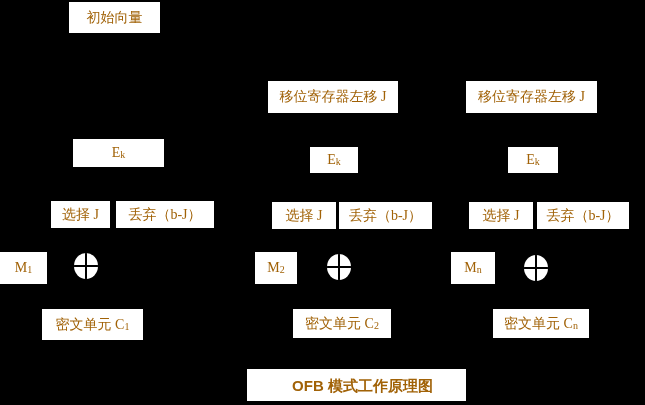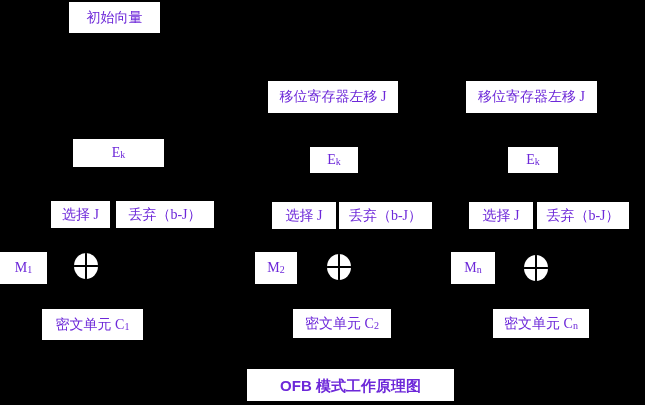--- a/index.html
+++ b/index.html
@@ -8,21 +8,21 @@
     position: relative;
     width: 645px;
     height: 405px;
     background: #000000;
     overflow: hidden;
     font-family: "Liberation Serif", serif;
   }
   .box {
     position: absolute;
     background: #ffffff;
-    color: #6d28d9;
+    color: #a16207;
     display: flex;
     align-items: center;
     justify-content: center;
     font-size: 14px;
     line-height: 1;
     white-space: nowrap;
   }
   .box sub {
     font-size: 10px;
     line-height: 1;
@@ -49,20 +49,21 @@
   .b-sel3   { left: 469px; top: 202px; width: 64px;  height: 27px; }
   .b-dis3   { left: 537px; top: 202px; width: 92px;  height: 27px; }
   .b-mn     { left: 451px; top: 252px; width: 44px;  height: 32px; }
   .b-cn     { left: 493px; top: 309px; width: 96px;  height: 29px; }
   
   .b-title  {
     left: 247px; top: 369px; width: 207px; height: 32px;
     font-weight: bold;
     font-family: "Liberation Sans", sans-serif;
     font-size: 15px;
+    padding-left: 12px;
   }
   
   .xor {
     position: absolute;
     width: 24px;
     height: 26px;
     background: #ffffff;
     border-radius: 50%;
     overflow: hidden;
   }

